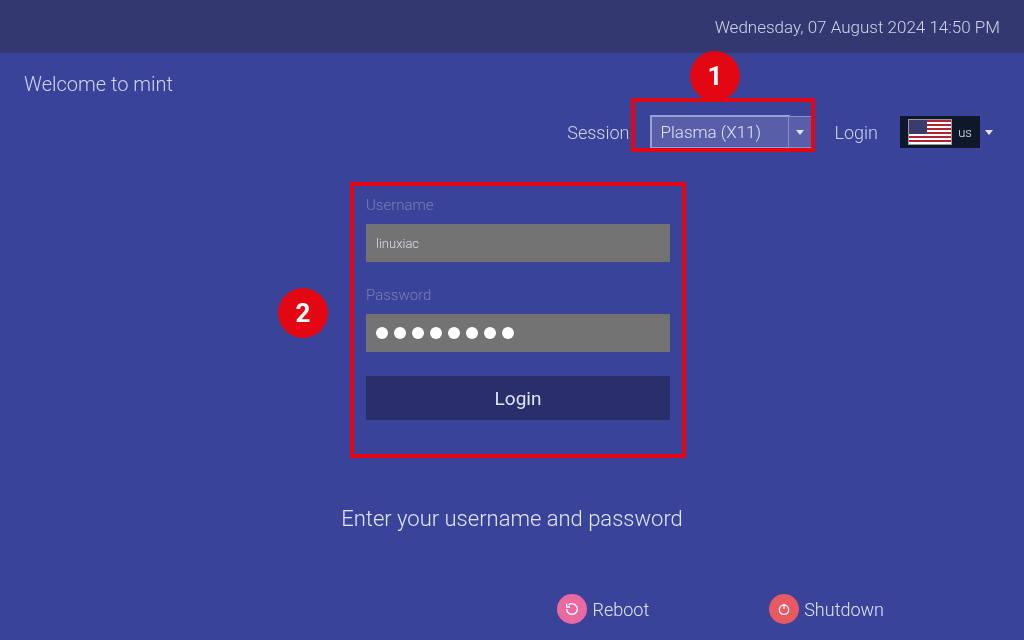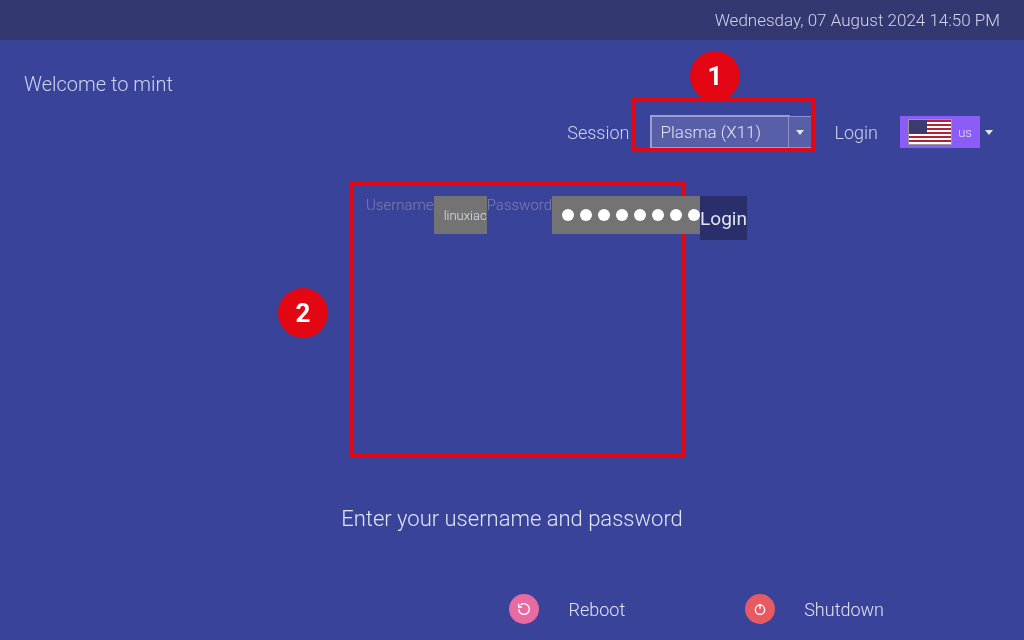--- a/index.html
+++ b/index.html
@@ -4,21 +4,21 @@
   <style>
     * { margin: 0; padding: 0; box-sizing: border-box; font-family: -apple-system, BlinkMacSystemFont, "Segoe UI", Roboto, sans-serif; }
     body {
       width: 1024px; height: 640px;
       background: #39439A;
       overflow: hidden;
       position: relative;
       font-weight: 300;
     }
     .topbar {
-      height: 40px;
+      height: 53px;
       background: #333970;
       display: flex;
       justify-content: flex-end;
       align-items: center;
       padding-right: 24px;
       color: #d0d4ec;
       font-size: 17px;
     }
     .welcome {
       position: absolute;
@@ -61,21 +61,21 @@
     }
     .caret-down {
       width: 0; height: 0;
       border-left: 4px solid transparent;
       border-right: 4px solid transparent;
       border-top: 5px solid #e2e4f1;
     }
     .layout-group { display: flex; align-items: center; }
     .layout-flag-box {
       width: 80px; height: 32px;
-      background: #8b5cf6;
+      background: #0f172a;
       display: flex; align-items: center; justify-content: center;
       gap: 6px;
       padding: 0 4px;
     }
     .layout-caret {
       width: 14px; height: 32px;
       display: flex; align-items: center; justify-content: center;
       margin-left: 2px;
     }
     .flag {
@@ -114,21 +114,21 @@
       pointer-events: none;
     }
     #rect1 { top: 98px; left: 631px; width: 184px; height: 54px; }
     #rect2 { top: 182px; left: 350px; width: 336px; height: 276px; }
 
     
     .login {
       position: absolute;
       top: 196px; left: 366px;
       width: 304px;
-      display: flex; flex-direction: row;
+      display: flex; flex-direction: column;
     }
     .field-label {
       color: #7d7fb0;
       font-size: 15px;
       margin-bottom: 10px;
     }
     .field-input {
       width: 100%; height: 38px;
       background: #737373;
       border: none;
@@ -168,21 +168,21 @@
     .power-row {
       position: absolute;
       bottom: 16px;
       right: 140px;
       display: flex;
       align-items: center;
       gap: 120px;
       color: #e2e4f1;
       font-size: 18px;
     }
-    .power-item { display: flex; align-items: center; gap: 29px; cursor: pointer; }
+    .power-item { display: flex; align-items: center; gap: 5px; cursor: pointer; }
     .power-icon {
       width: 30px; height: 30px;
       border-radius: 50%;
       background: #e86aa0;
       display: flex; align-items: center; justify-content: center;
     }
     .power-icon.red { background: #e85a62; }
     .power-icon svg { width: 16px; height: 16px; stroke: #fff; stroke-width: 2; fill: none; }
   </style>
 </head>

